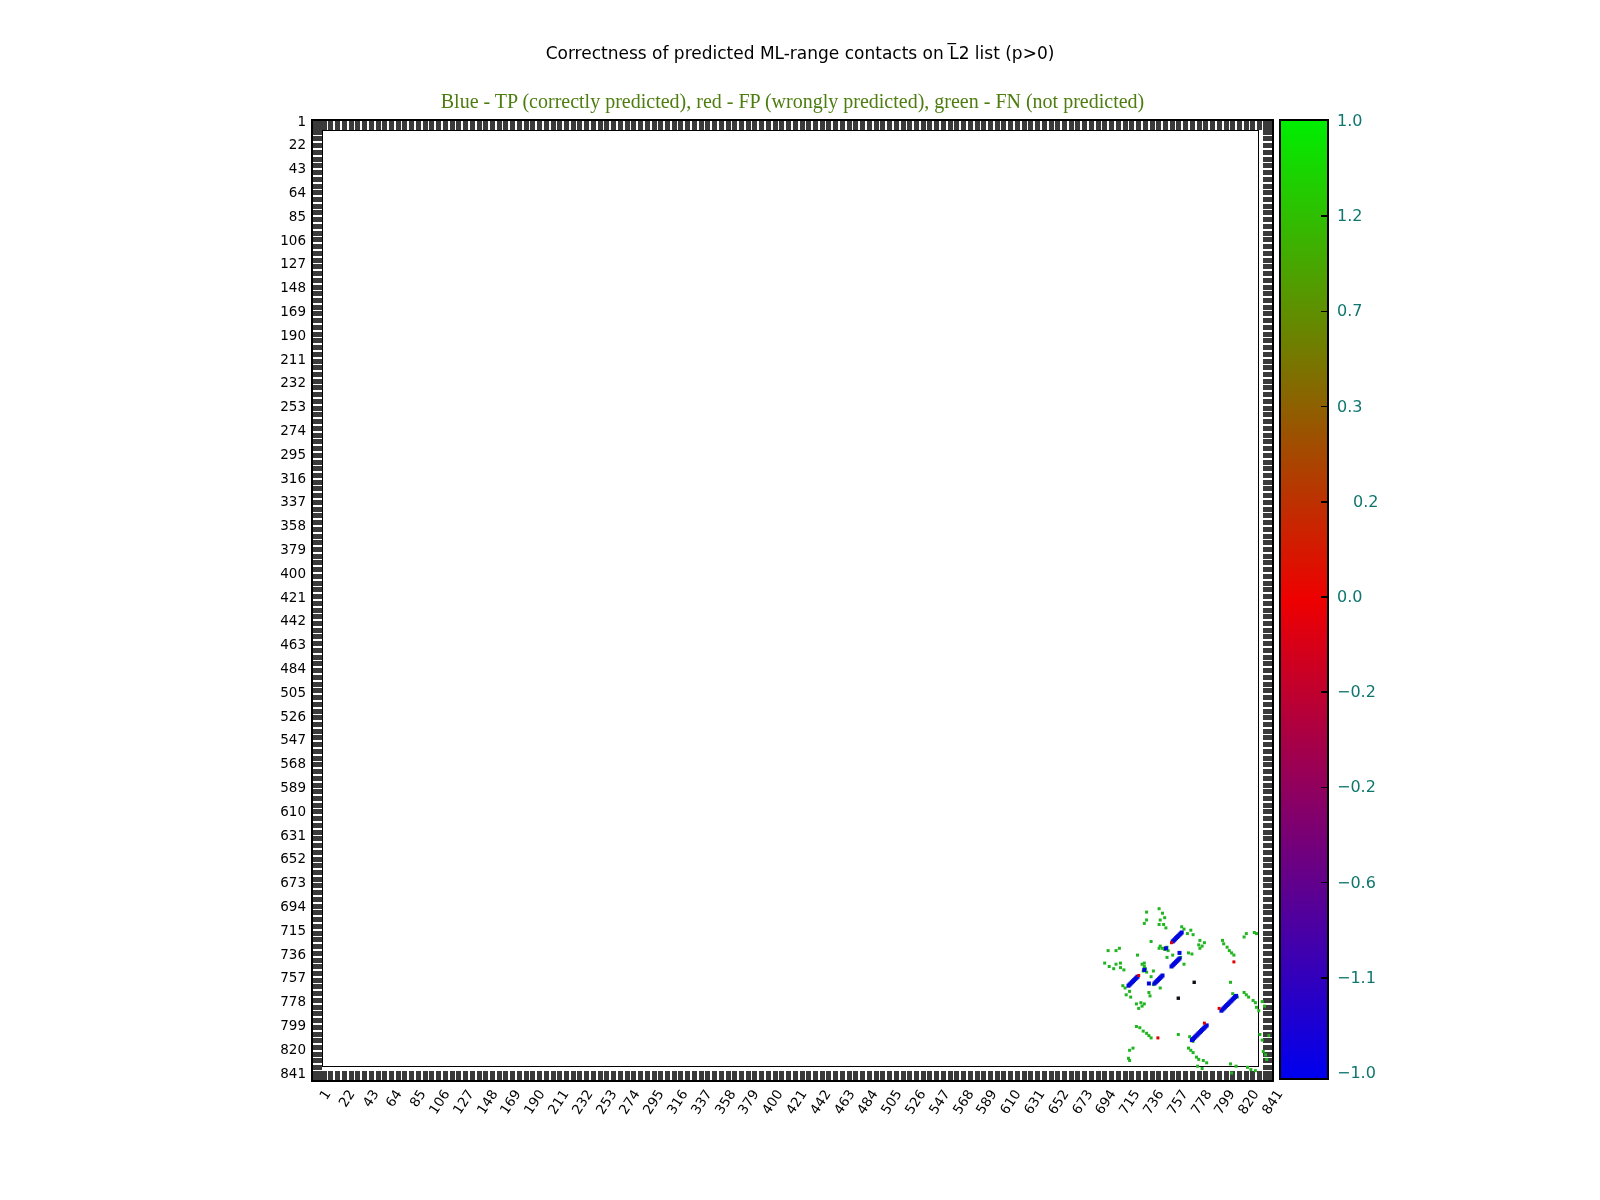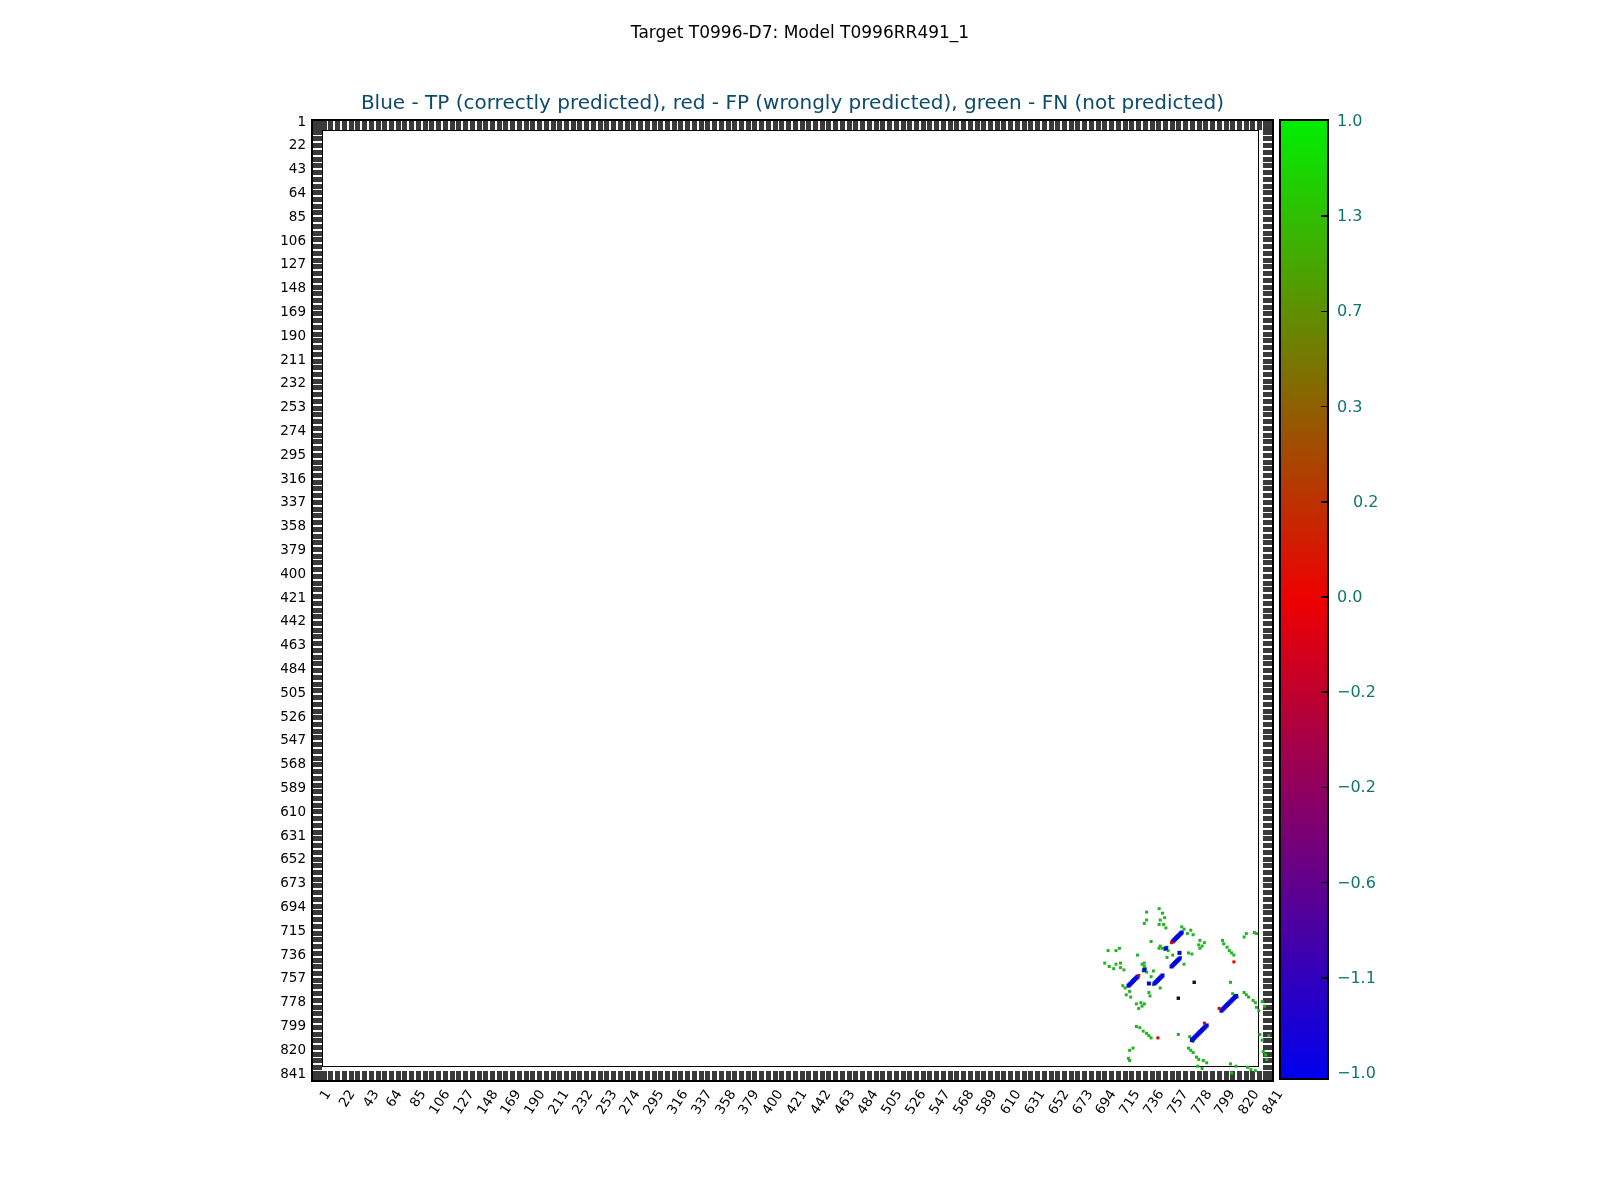--- a/index.html
+++ b/index.html
@@ -3,21 +3,21 @@
 <meta charset="utf-8">
 <style>
   html,body{margin:0;padding:0;background:#ffffff;}
   #canvas{
     position:relative;width:1600px;height:1200px;background:#ffffff;overflow:hidden;
     font-family:"DejaVu Sans","Liberation Sans",sans-serif;color:#000;
   }
   .title-line{position:absolute;left:0;width:1600px;text-align:center;color:#000;}
   #title1{top:22px;font-size:17px;}
   #title2{top:43px;font-size:17px;}
-  #axtitle{position:absolute;left:311px;width:963px;top:90px;text-align:center;font-size:20px;color:#0c4a6e;}
+  #axtitle{position:absolute;left:311px;width:963px;top:90px;text-align:center;font-size:20px;color:#4d7c0f;font-family:Liberation Serif, serif;}
   
   #frame{position:absolute;left:311px;top:119px;width:959px;height:959px;border:2px solid #000;background:#fff;}
   .strip{position:absolute;}
   .strip-h{height:9px;left:0;width:955px;background:repeating-linear-gradient(90deg,#3a3a3a 0px,#3a3a3a 5px,#ffffff 5px,#ffffff 6.73px);}
   .strip-v{width:9px;top:0;height:955px;background:repeating-linear-gradient(180deg,#3a3a3a 0px,#3a3a3a 5px,#ffffff 5px,#ffffff 6.73px);}
   #strip-top{top:0;}
   #strip-bottom{bottom:0;}
   #strip-left{left:0;}
   #strip-right{right:0;}
   .corner{position:absolute;width:9px;height:9px;background:#3a3a3a;}
@@ -30,21 +30,21 @@
   #cbar{position:absolute;left:1279px;top:119px;width:46px;height:957px;border:2px solid #000;}
   #cbar-grad{position:absolute;left:0;top:0;width:100%;height:100%;}
   .cbtick-stub{position:absolute;width:6px;height:1.6px;background:#000;}
   .cbtick-label{position:absolute;left:1337px;width:60px;text-align:left;font-size:16px;line-height:18px;color:#0f766e;}
 </style>
 </head>
 <body>
 
 <div id="canvas">
 
-  <div id="title1" class="title-line">Target T0996-D7: Model T0996RR491_1</div>
+  <div id="title2" class="title-line">Correctness of predicted ML-range contacts on L̅2 list (p&gt;0)</div>
   <div id="axtitle">Blue - TP (correctly predicted), red - FP (wrongly predicted), green - FN (not predicted)</div>
 
   <div id="yticks">
       <div class="ytick" style="left: 262px; top: 113.5px;">1</div>
       <div class="ytick" style="left: 262px; top: 137.3px;">22</div>
       <div class="ytick" style="left: 262px; top: 161.1px;">43</div>
       <div class="ytick" style="left: 262px; top: 184.9px;">64</div>
       <div class="ytick" style="left: 262px; top: 208.7px;">85</div>
       <div class="ytick" style="left: 262px; top: 232.5px;">106</div>
       <div class="ytick" style="left: 262px; top: 256.3px;">127</div>
@@ -347,21 +347,21 @@
       <div class="xtick" style="left: 1225.4px; top: 1087px;">799</div>
       <div class="xtick" style="left: 1249.2px; top: 1087px;">820</div>
       <div class="xtick" style="left: 1273px; top: 1087px;">841</div>
     </div>
 
   <div id="cbar">
     <div id="cbar-grad" style="background: linear-gradient(rgb(0, 238, 0) 0%, rgb(238, 0, 0) 50%, rgb(0, 0, 238) 100%);"></div>
   </div>
   <div id="cbticks">
       <div class="cbtick-label" style="top: 112px;">1.0</div>
-      <div class="cbtick-label" style="top: 207.2px;">1.3</div>
+      <div class="cbtick-label" style="top: 207.2px;">1.2</div>
       <div class="cbtick-stub" style="left: 1321px; top: 215.4px;"></div>
       <div class="cbtick-label" style="top: 302.4px;">0.7</div>
       <div class="cbtick-stub" style="left: 1321px; top: 310.6px;"></div>
       <div class="cbtick-label" style="top: 397.6px;">0.3</div>
       <div class="cbtick-stub" style="left: 1321px; top: 405.8px;"></div>
       <div class="cbtick-label" style="top: 492.8px; margin-left: 16px;">0.2</div>
       <div class="cbtick-stub" style="left: 1321px; top: 501px;"></div>
       <div class="cbtick-label" style="top: 588px;">0.0</div>
       <div class="cbtick-stub" style="left: 1321px; top: 596.2px;"></div>
       <div class="cbtick-label" style="top: 683.2px;">−0.2</div>

